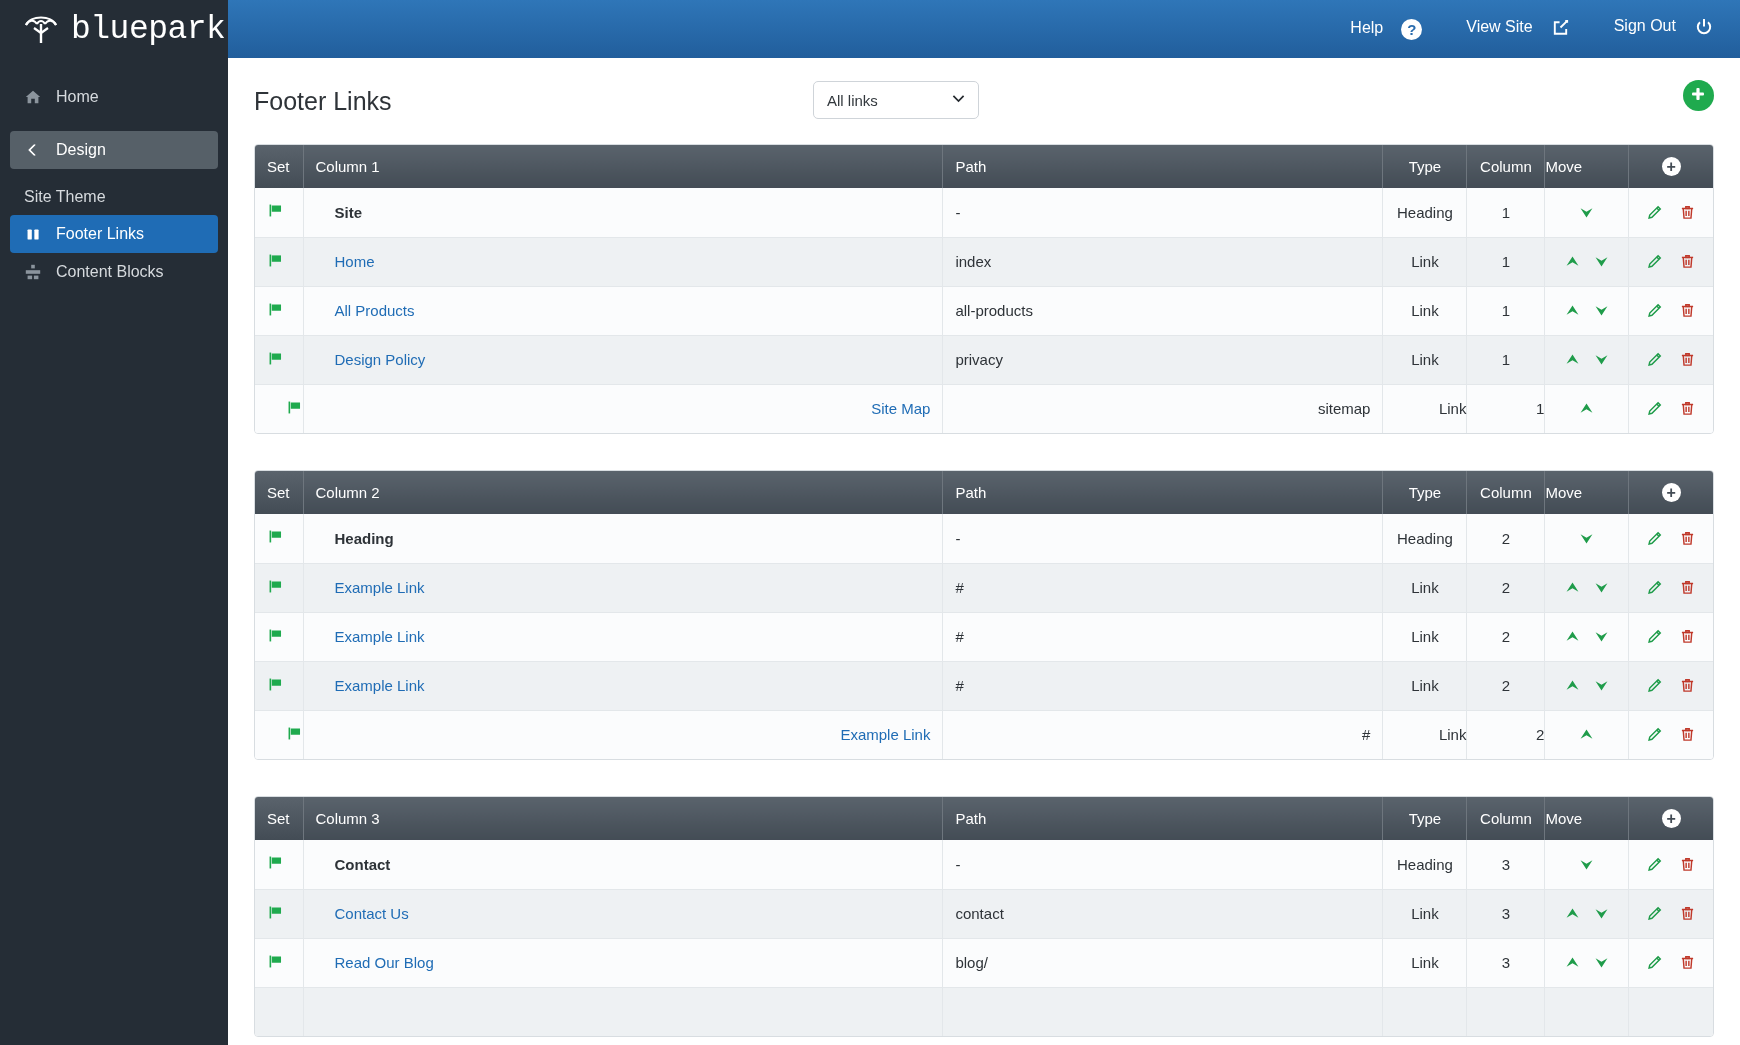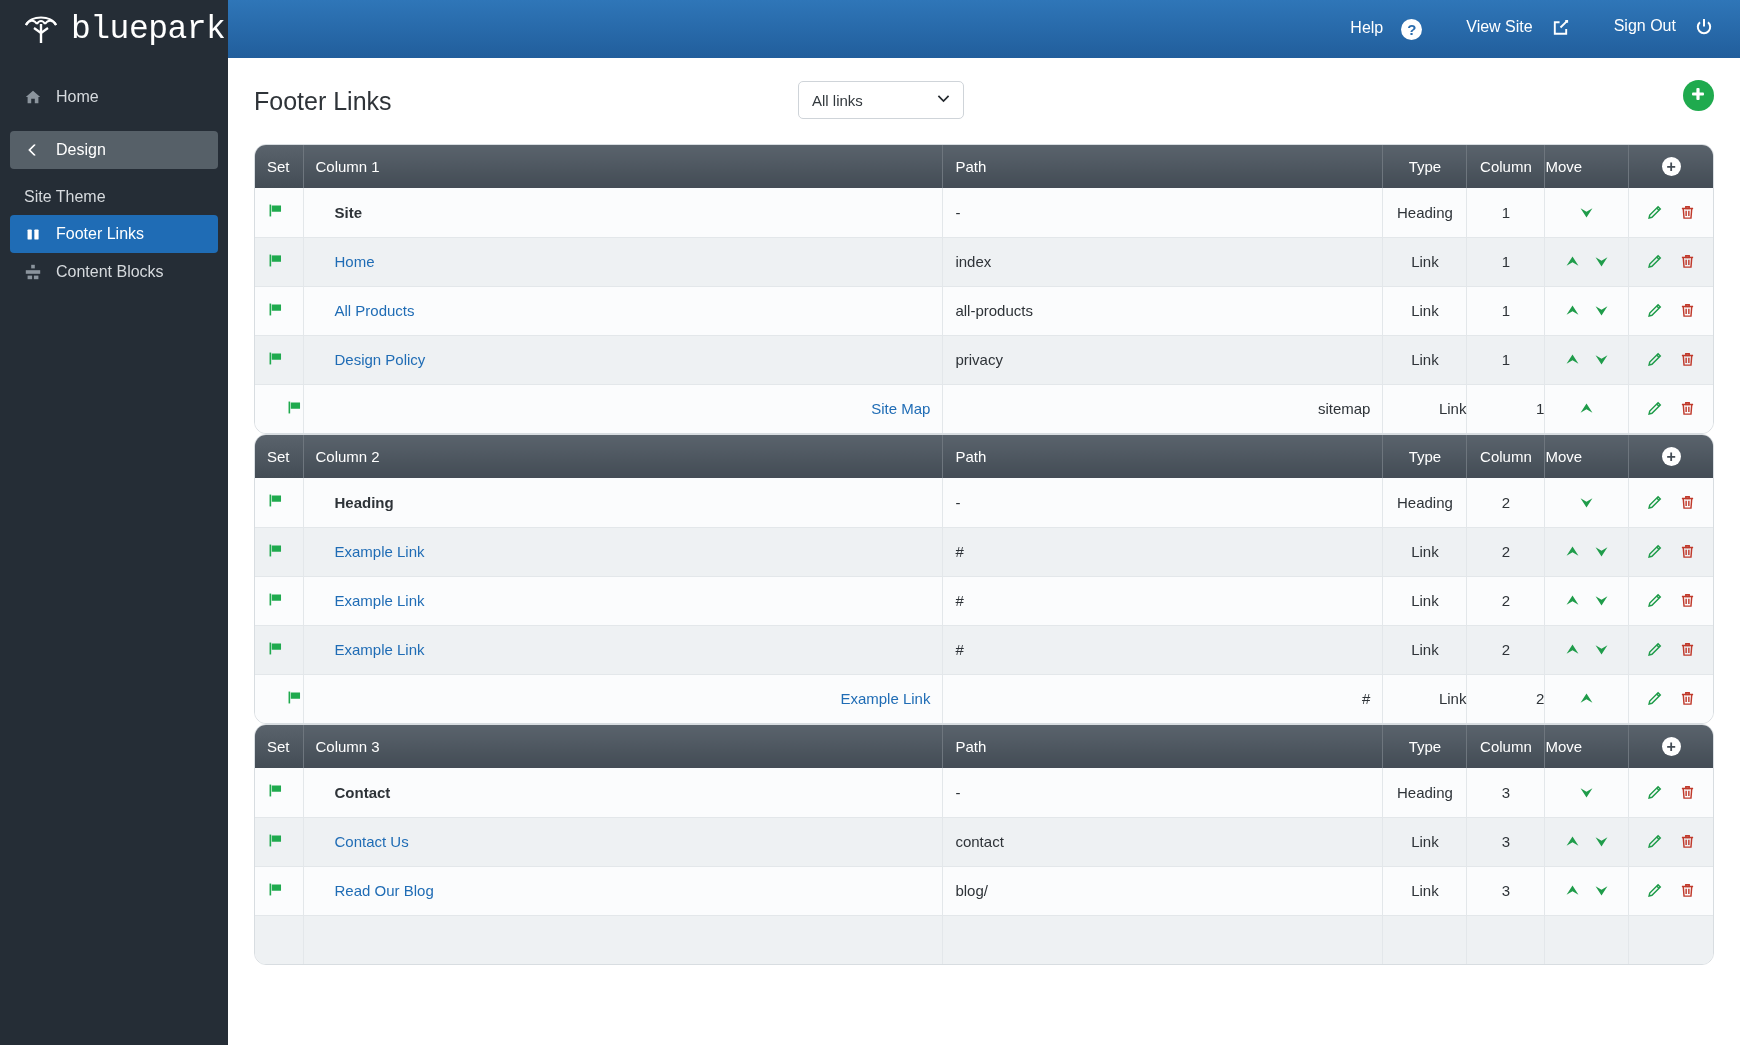--- a/index.html
+++ b/index.html
@@ -101,21 +101,21 @@
     padding: 0 26px 0 26px;
     height: 86px;
     position: relative;
   }
   .page-title {
     font-size: 25px;
     color: #2e3338;
     font-weight: 400;
   }
   .select-wrap {
-    position: absolute; left: 570px; top: 23px;
+    position: absolute; left: 585px; top: 23px;
     width: 166px; height: 38px;
   }
   .select-box {
     width: 100%; height: 100%;
     border: 1px solid #cfd4d9;
     border-radius: 5px;
     background: #ffffff;
     display: flex; align-items: center; justify-content: space-between;
     padding: 0 11px 0 13px;
     font-size: 15px; color: #32383d;
@@ -126,21 +126,22 @@
     width: 31px; height: 31px; border-radius: 50%;
     background: #1faa4e;
     display: flex; align-items: center; justify-content: center;
     cursor: pointer;
   }
 
   
   .tables { padding: 0 26px; }
   .tbl-card {
     border: 1px solid #d8dde1;
-    border-radius: 12px;
+    border-radius: 4px;
+    margin-bottom: 36px;
     background: #fff;
     overflow: hidden;
   }
   table { width: 100%; border-collapse: collapse; table-layout: fixed; }
   thead th {
     background: linear-gradient(to bottom, #5a636c 0%, #434c55 100%);
     color: #ffffff;
     font-size: 15px;
     font-weight: 400;
     text-align: left;

